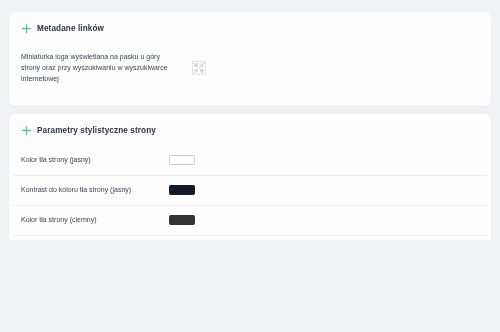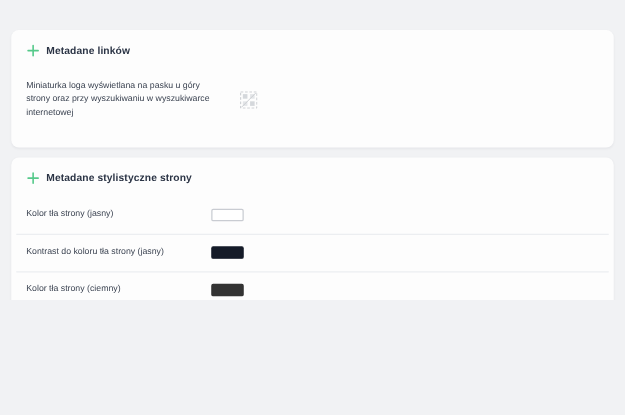--- a/index.html
+++ b/index.html
@@ -10,21 +10,21 @@
     width: 500px;
     height: 332px;
     background: #f1f2f4;
     font-family: "Liberation Sans", sans-serif;
     overflow: hidden;
   }
   .page {
     width: 500px;
     height: 240px;
     box-sizing: border-box;
-    padding: 24px 9px 0 9px;
+    padding: 12px 9px 0 9px;
     background: #f1f2f4;
     overflow: hidden;
   }
   .card {
     background: #fdfdfd;
     border-radius: 6px;
     box-shadow: 0 1px 2px rgba(17, 24, 39, 0.05);
     overflow: hidden;
     margin-bottom: 8px;
   }
@@ -138,21 +138,21 @@
         </svg>
       </div>
     </div>
   </section>
 
   <section class="card">
     <div class="card-header">
       <svg class="plus-icon" viewBox="0 0 12 12">
         <path d="M6 1.6 V10.4 M1.6 6 H10.4" stroke="#55c98a" stroke-width="1.4" stroke-linecap="round" fill="none"></path>
       </svg>
-      <span class="card-title">Metadane stylistyczne strony</span>
+      <span class="card-title">Parametry stylistyczne strony</span>
     </div>
 
     <div class="row">
       <span class="row-label">Kolor tła strony (jasny)</span>
       <span class="swatch-wrap">
         <span class="swatch" style="background: rgb(255, 255, 255); border-color: rgb(201, 204, 210);"></span>
       </span>
     </div>
 
     <div class="row">

